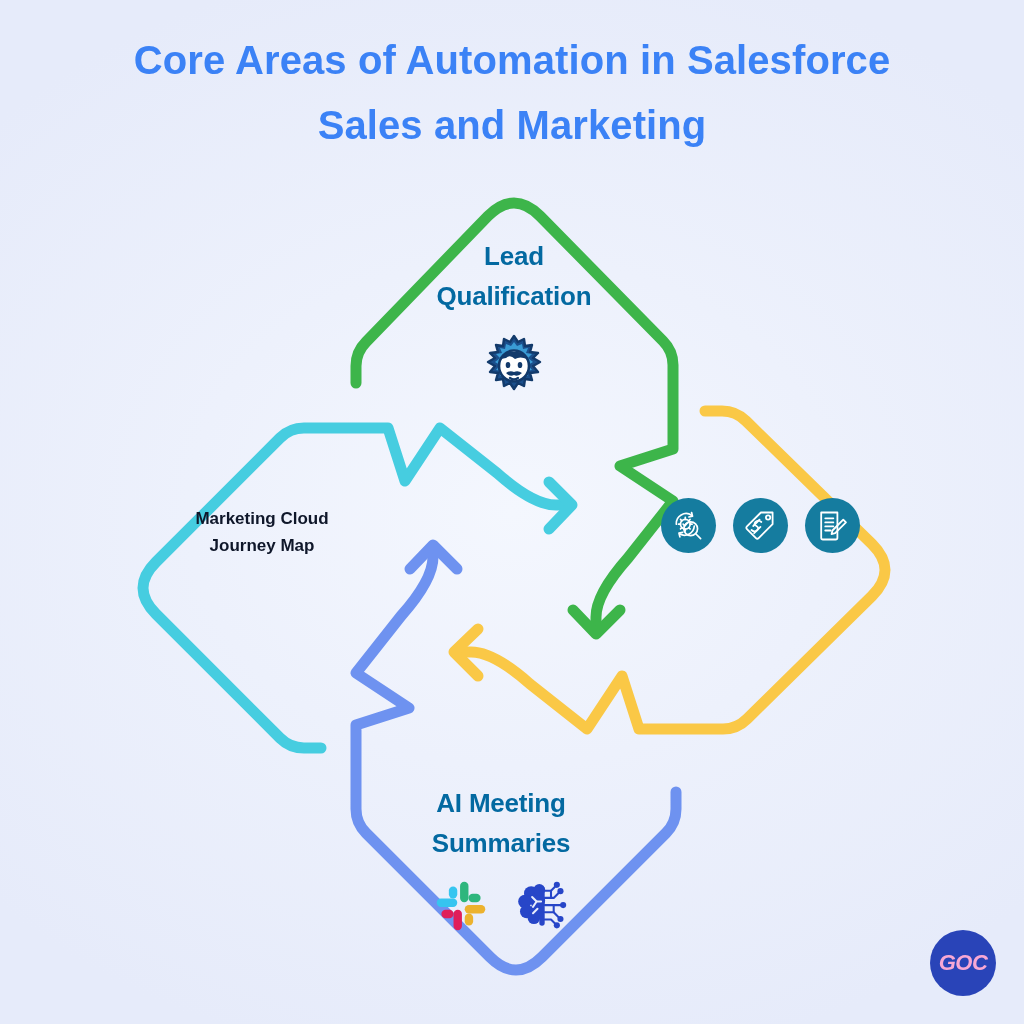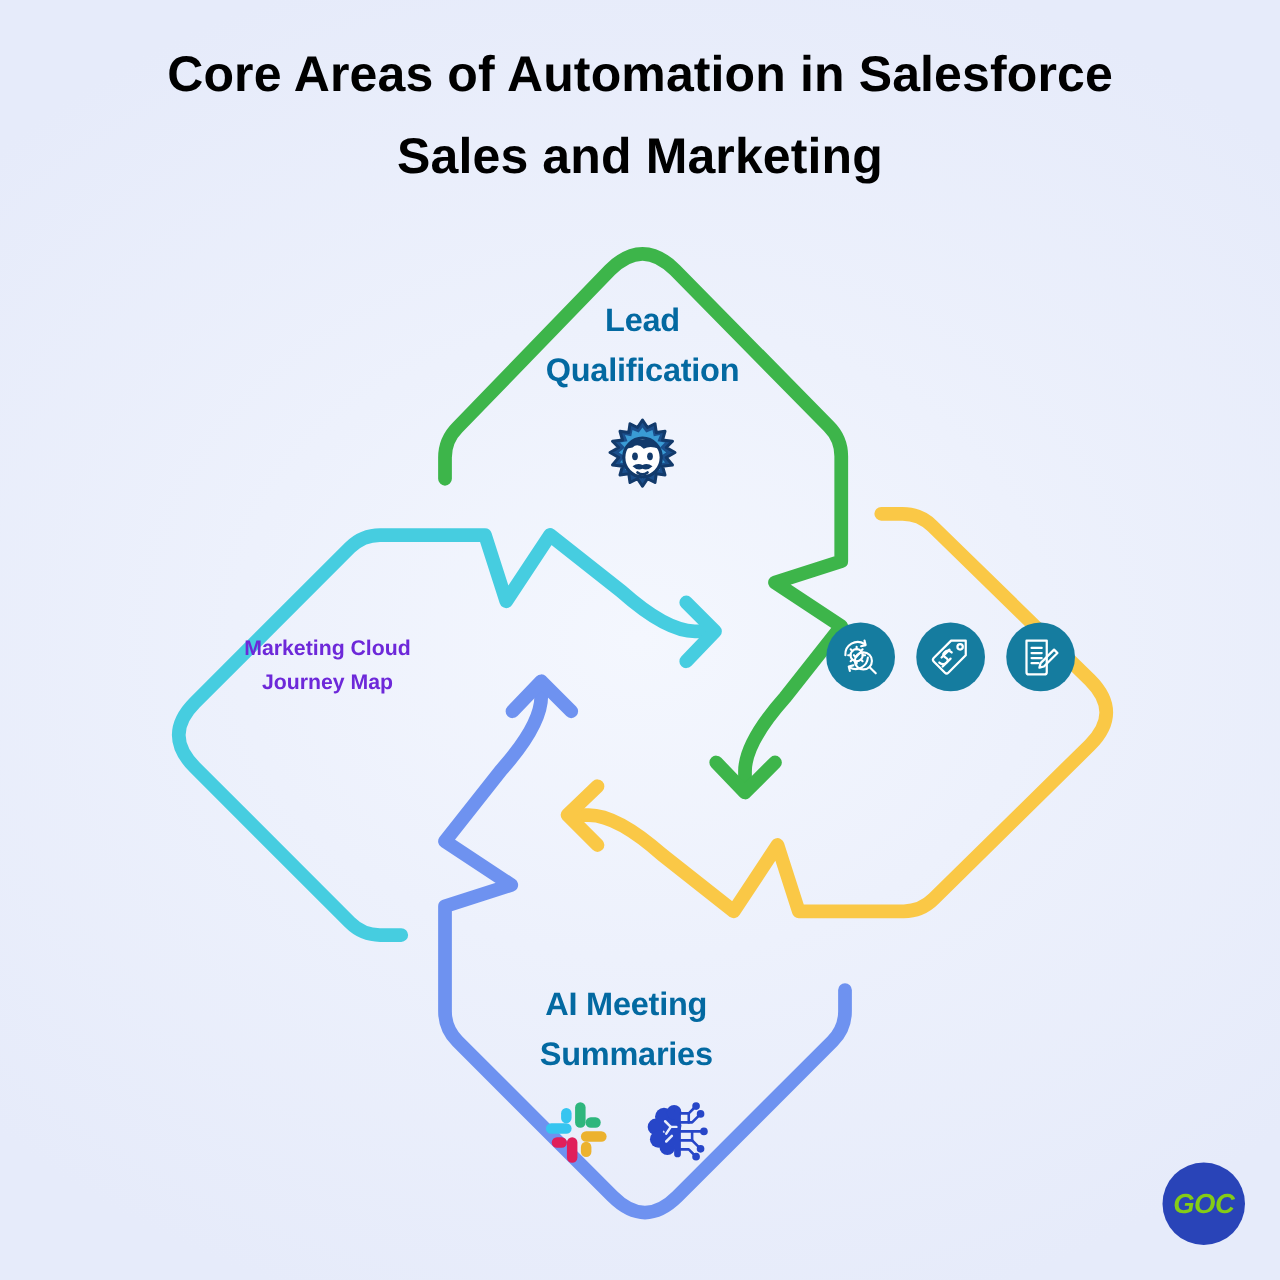--- a/index.html
+++ b/index.html
@@ -21,21 +21,21 @@
     height: 1024px;
   }
 
   
   #title {
     position: absolute;
     top: 28px;
     left: 0;
     width: 1024px;
     text-align: center;
-    color: #000000;
+    color: #3b82f6;
     font-size: 40px;
     font-weight: bold;
     line-height: 1.62;
     letter-spacing: 0.1px;
     white-space: pre-line;
   }
 
   
   #flow {
     position: absolute;
@@ -55,21 +55,21 @@
     font-weight: bold;
     line-height: 1.55;
     color: #0369a1;
     white-space: pre-line;
     letter-spacing: -0.2px;
   }
   .node-sub {
     font-size: 17px;
     font-weight: bold;
     line-height: 1.6;
-    color: #6d28d9;
+    color: #0f172a;
     white-space: pre-line;
     margin-top: 7px;
   }
   .icon-row {
     display: flex;
     justify-content: center;
     align-items: center;
     gap: 17px;
     margin-top: 12px;
   }
@@ -100,21 +100,21 @@
     top: 930px;
     width: 66px;
     height: 66px;
     border-radius: 50%;
     background: #2944B8;
     display: flex;
     align-items: center;
     justify-content: center;
   }
   #goc-badge span {
-    color: #84cc16;
+    color: #f9a8d4;
     font-size: 22px;
     font-weight: bold;
     font-style: italic;
     letter-spacing: -0.5px;
   }
 </style>
 </head>
 <body>
 
 <div id="stage">

